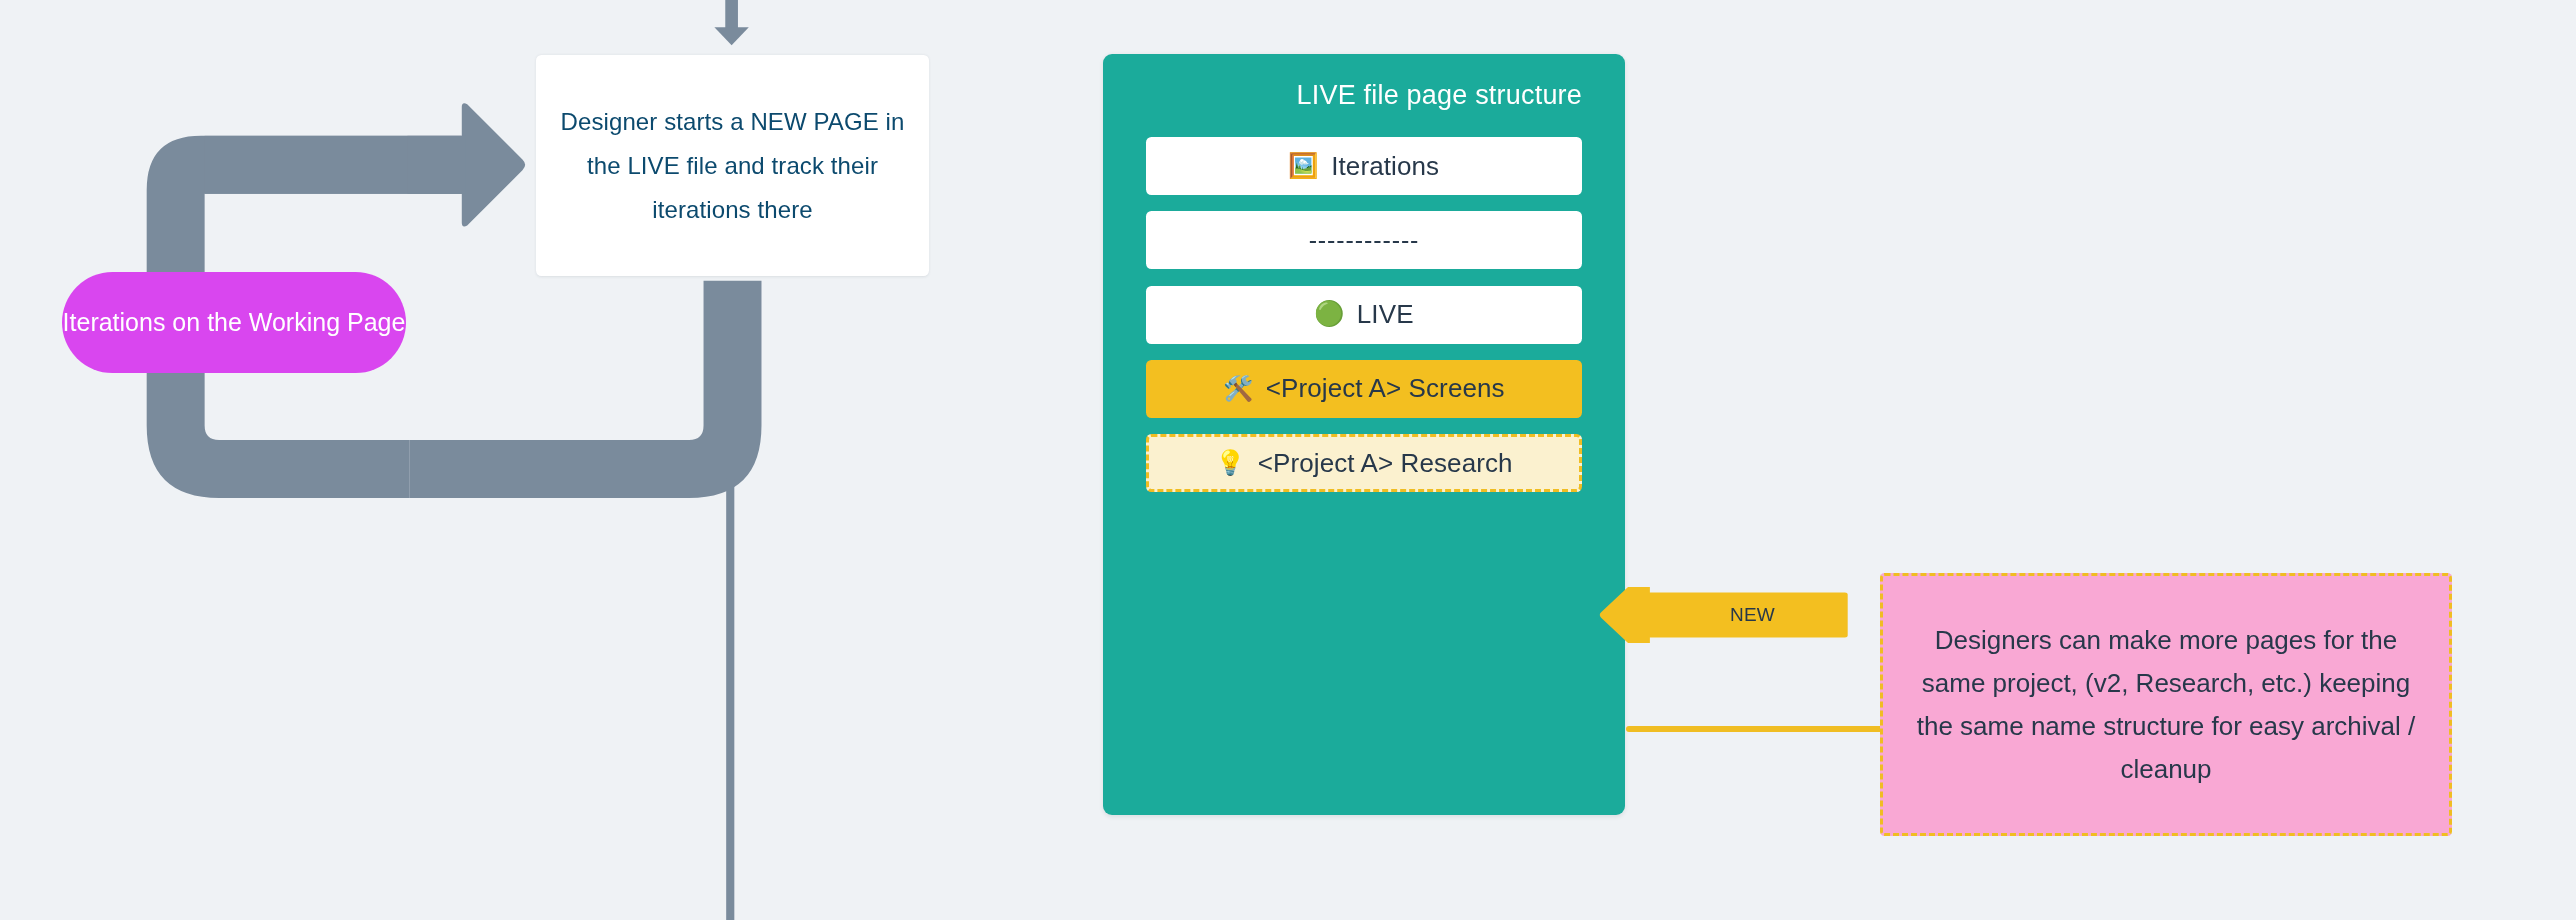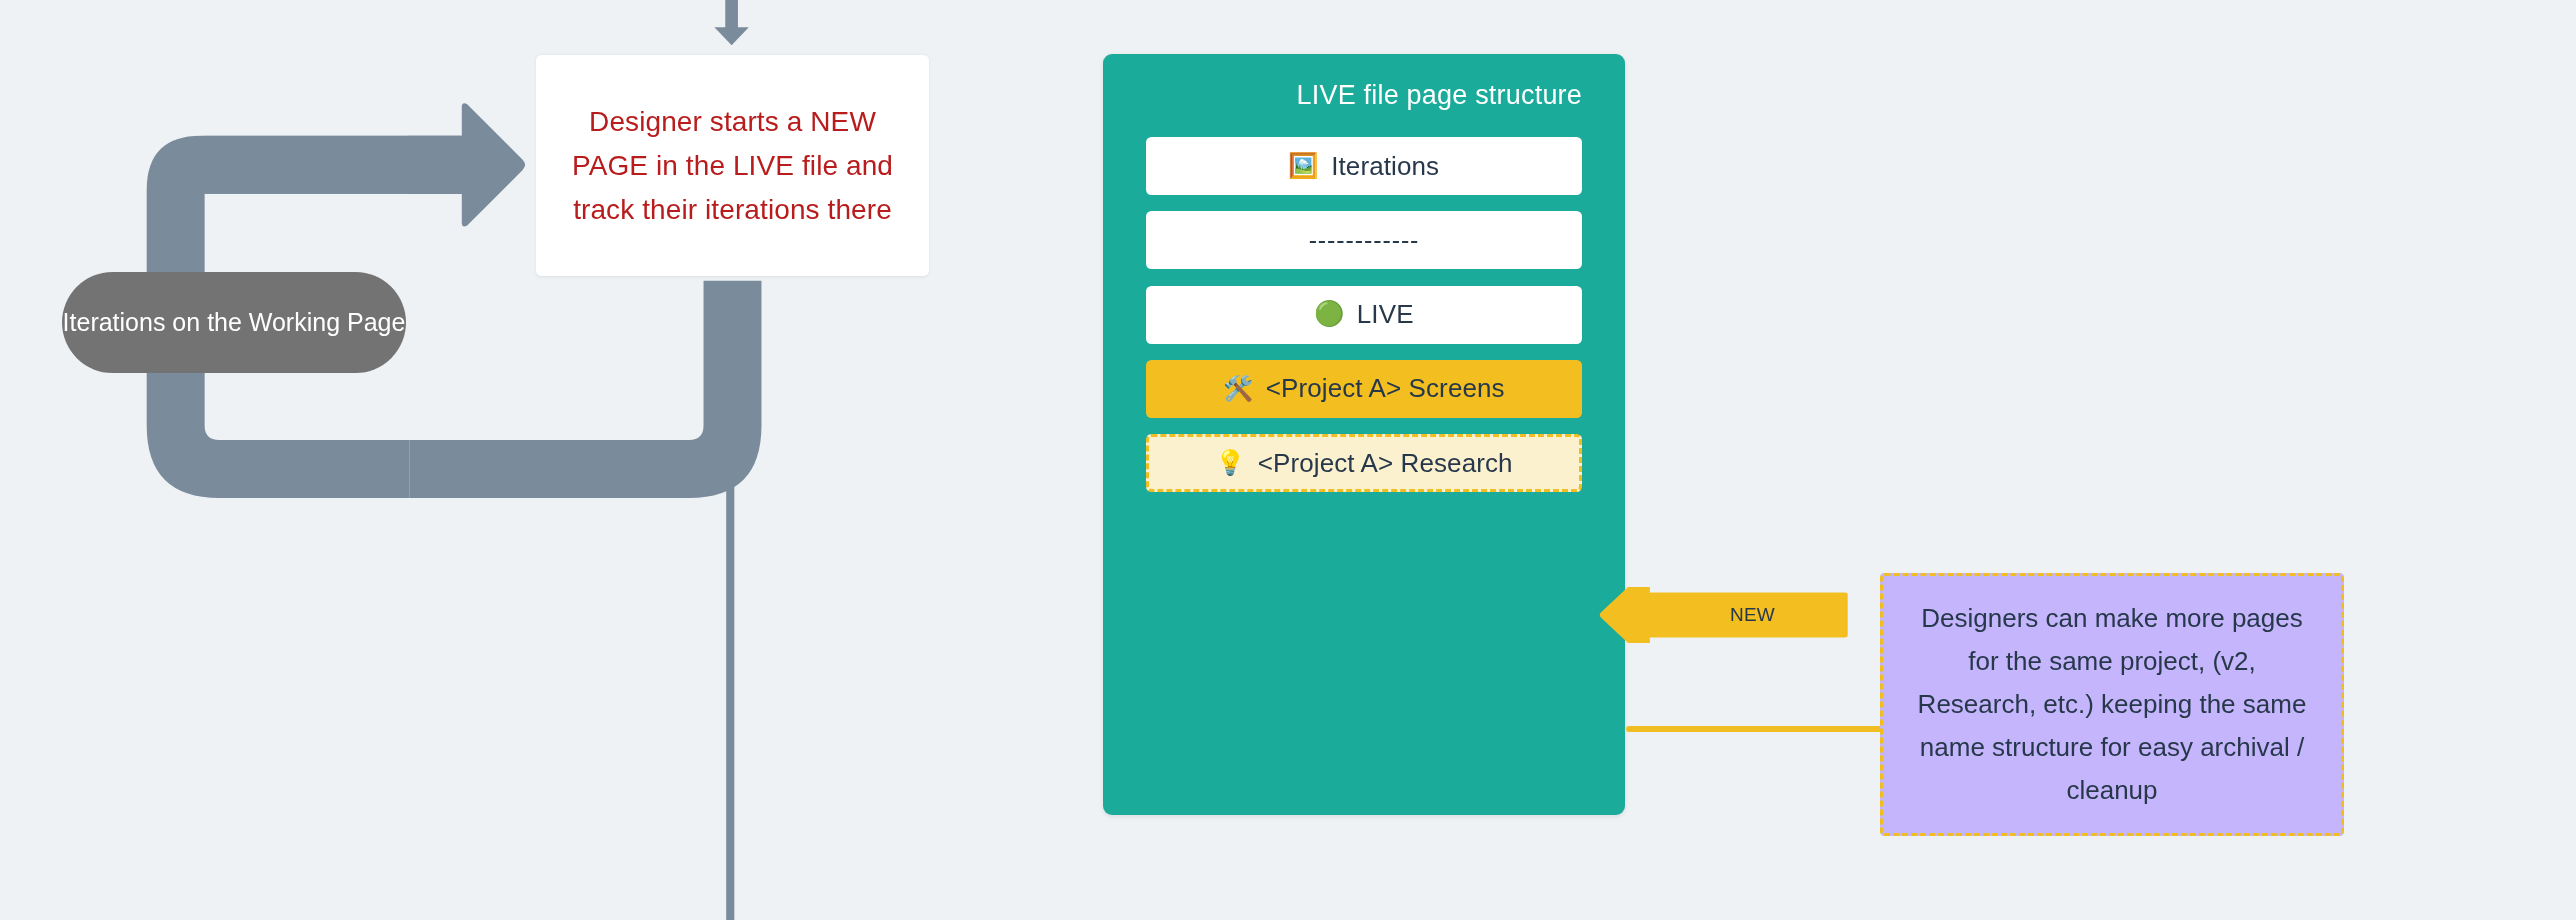--- a/index.html
+++ b/index.html
@@ -20,32 +20,32 @@
     left:536px;top:55px;
     width:393px;height:221px;
     background:#ffffff;
     border-radius:5.4px;
     box-shadow:0 0.9px 2.7px rgba(40,55,70,0.10);
     display:flex;align-items:center;justify-content:center;
     box-sizing:border-box;
     padding:9px 23.5px;
   }
   .process-card .txt{
-    color:#b91c1c;
-    font-size:28px;
+    color:#0c4a6e;
+    font-size:24px;
     line-height:44px;
     text-align:center;
     letter-spacing:0.1px;
   }
 
   .loop-pill{
     position:absolute;
     left:62px;top:272px;
     width:344px;height:101px;
-    background:#737373;
+    background:#d946ef;
     border-radius:51px;
     display:flex;align-items:center;justify-content:center;
     z-index:3;
   }
   .loop-pill .txt{
     color:#ffffff;font-size:25px;line-height:43px;text-align:center;
   }
 
   
   .teal-panel{
@@ -104,22 +104,22 @@
     display:flex;align-items:center;justify-content:center;
     font-size:19px;color:#27384a;
     padding-left:58px;box-sizing:border-box;
     letter-spacing:0.2px;
   }
 
   
   .note-box{
     position:absolute;
     left:1880px;top:573px;
-    width:464px;height:263px;
-    background:#c4b5fd;
+    width:572px;height:263px;
+    background:#f9a8d4;
     border:3.6px dashed #f0bd22;
     border-radius:4.5px;
     box-sizing:border-box;
     display:flex;align-items:center;justify-content:center;
     padding:7.2px 23.5px;
   }
   .note-box .txt{
     color:#27384a;font-size:26px;line-height:43px;text-align:center;
   }
   .note-line{

